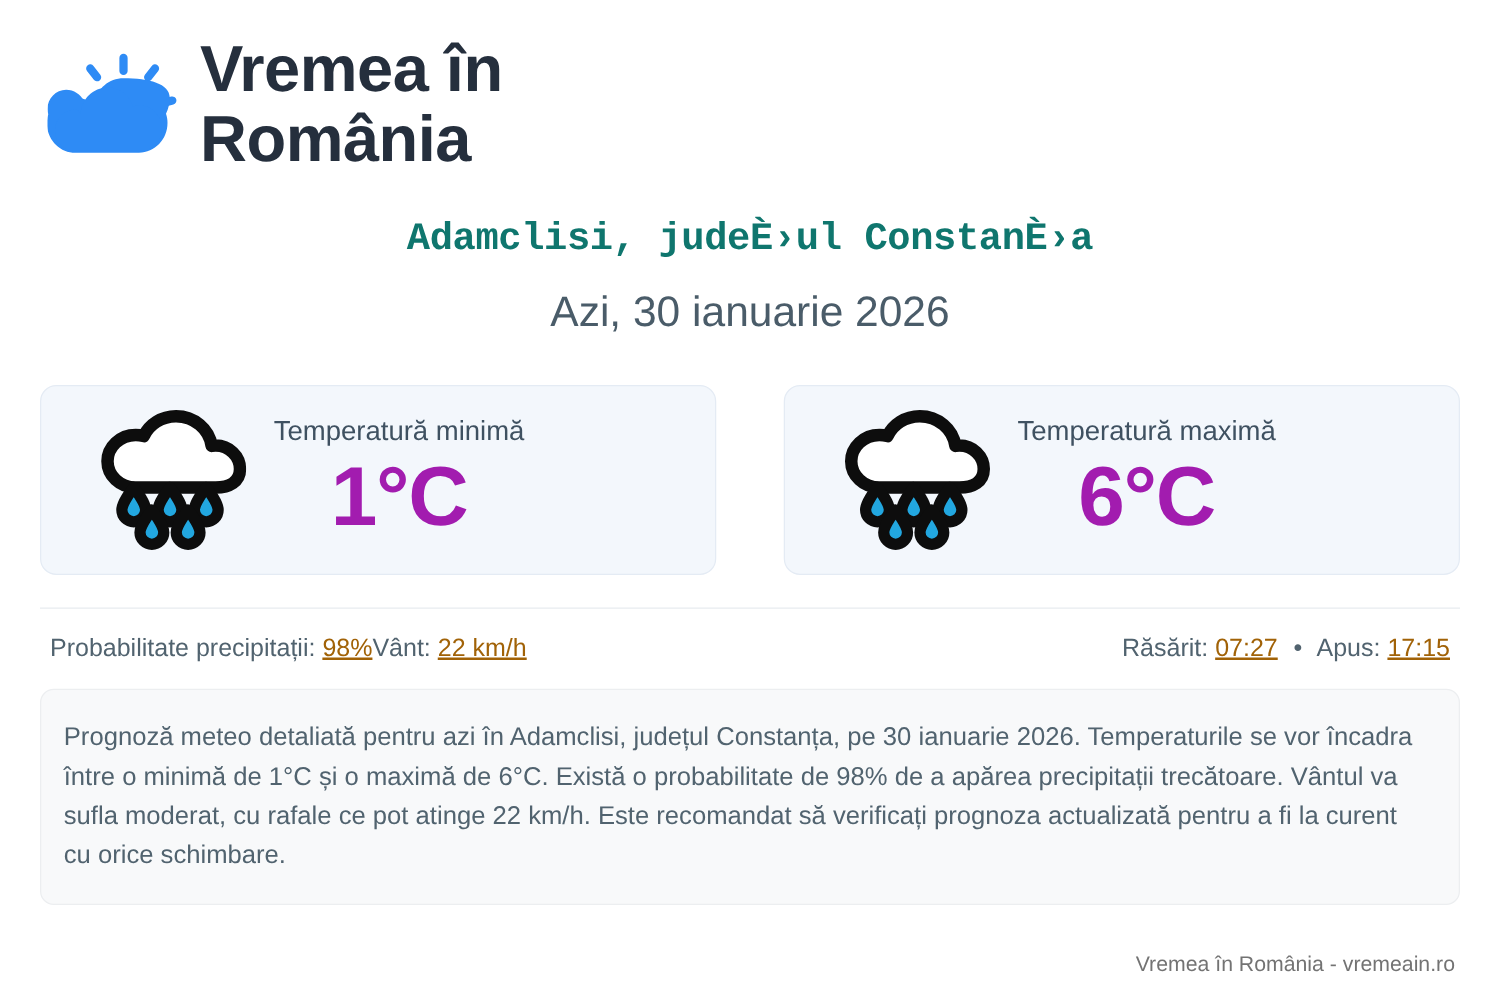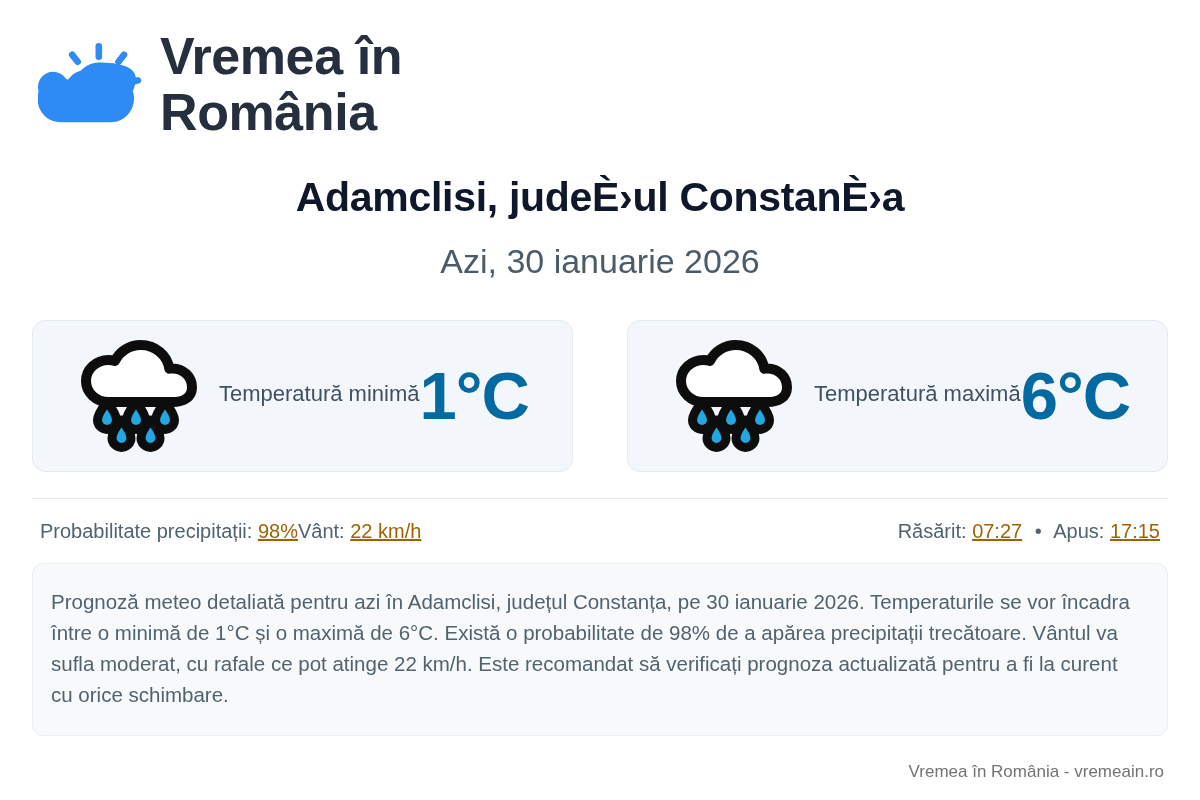--- a/index.html
+++ b/index.html
@@ -47,25 +47,26 @@
     white-space: pre-line;
   }
 
   
   .title-block {
     text-align: center;
     margin-top: 48px;
   }
 
   .page-title {
-    font-size: 41px;
+    font-size: 31px;
     font-weight: 700;
-    color: #0f172a;
+    color: #0f766e;
     letter-spacing: -0.3px;
     line-height: 1.15;
+    font-family: Liberation Mono, monospace;
   }
 
   .page-subtitle {
     font-size: 34px;
     font-weight: 400;
     color: #4a5c69;
     margin-top: 20px;
     line-height: 1.2;
   }
 
@@ -89,37 +90,37 @@
   }
 
   .weather-icon {
     width: 122px;
     height: 112px;
     flex: 0 0 auto;
   }
 
   .temp-info {
     display: flex;
-    flex-direction: row;
+    flex-direction: column;
     align-items: center;
     justify-content: center;
     padding-bottom: 4px;
   }
 
   .temp-label {
     font-size: 22px;
     font-weight: 400;
     color: #3f5161;
     line-height: 1.2;
   }
 
   .temp-value {
     font-size: 67px;
     font-weight: 700;
-    color: #0369a1;
+    color: #a21caf;
     line-height: 1.05;
     margin-top: 5px;
     letter-spacing: -1px;
   }
 
   
   .stats-divider {
     border-top: 1px solid #e7ebef;
     margin-top: 26px;
   }

